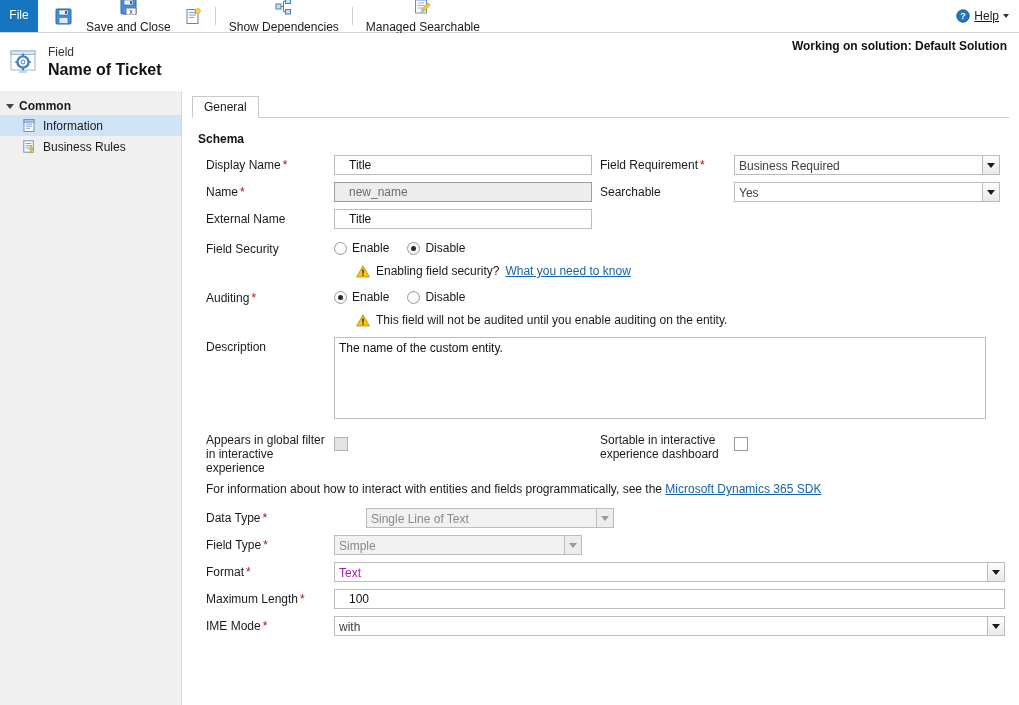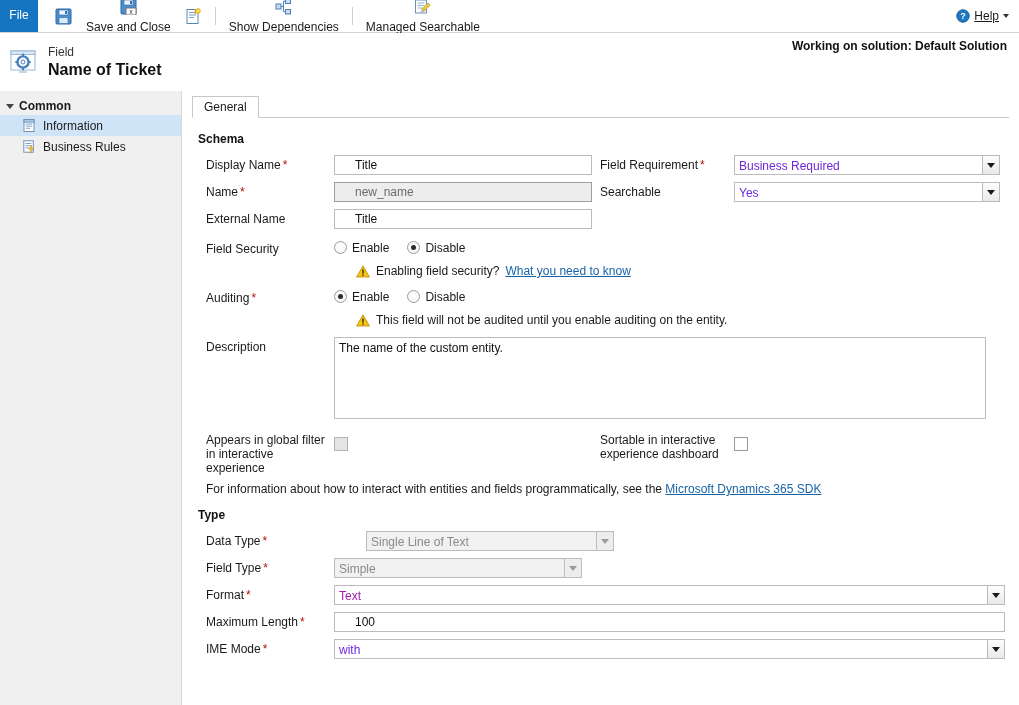--- a/index.html
+++ b/index.html
@@ -193,21 +193,21 @@
   .ctrl-right { width: 266px; flex: none; }
 
   input.txt, .fakeinput {
     width: 100%;
     height: 20px;
     border: 1px solid #bcbcbc;
     background: #ffffff;
     font-family: "Liberation Sans", sans-serif;
     font-size: 12px;
     color: #111;
-    padding: 1px 20px;
+    padding: 1px 14px;
     outline: none;
   }
   input.txt.disabled, .fakeinput.disabled {
     background: #ededed;
     border: 1px solid #9e9e9e;
     color: #6c6c6c;
   }
 
   
   .sel {
@@ -215,21 +215,21 @@
     width: 100%;
     height: 20px;
     border: 1px solid #bcbcbc;
     background: #ffffff;
     align-items: stretch;
     cursor: pointer;
   }
   .sel .val {
     flex: 1;
     font-size: 12px;
-    color: #6d28d9;
+    color: #404040;
     padding: 2px 4px;
     line-height: 16px;
     overflow: hidden;
     white-space: nowrap;
   }
   .sel .arrow {
     width: 17px;
     background: linear-gradient(#fdfdfd, #e9e9e9);
     border-left: 1px solid #bcbcbc;
     display: flex;
@@ -243,21 +243,21 @@
     border-top: 5px solid #1a1a1a;
     display: block;
   }
   .sel.disabled { border-color: #bcbcbc; background: #f1f1f1; cursor: default; }
   .sel.disabled .val { color: #8a8a8a; }
   .sel.disabled .arrow { background: #ededed; }
   .sel.disabled .arrow i { border-top-color: #9a9a9a; }
 
   
   .radios { display: flex; align-items: center; gap: 18px; padding-top: 2px; }
-  .radio { display: flex; gap: 5px; cursor: pointer; font-size: 12px; }
+  .radio { display: flex; align-items: center; gap: 5px; cursor: pointer; font-size: 12px; }
   .rdot {
     width: 13px; height: 13px;
     border-radius: 50%;
     border: 1px solid #9a9a9a;
     background: radial-gradient(circle at 50% 40%, #ffffff, #f3f3f3);
     position: relative;
     flex: none;
   }
   .rdot.on::after {
     content: "";
@@ -593,21 +593,20 @@
       <div style="width:266px; padding-top:7px;">
         <span class="cb"></span>
       </div>
     </div>
 
     <div class="sdk-note">
       <span>For information about how to interact with entities and fields programmatically, see the</span>
       <span class="link">Microsoft Dynamics 365 SDK</span>
     </div>
 
-    <div class="section-title">Type</div>
 
     <div class="frow">
       <div class="lbl">
         <span>Data Type</span><span class="req">*</span>
       </div>
       <div style="width:248px;margin-left:32px;">
         <div class="sel disabled">
           <div class="val">Single Line of Text</div>
           <div class="arrow">
               <i></i>

